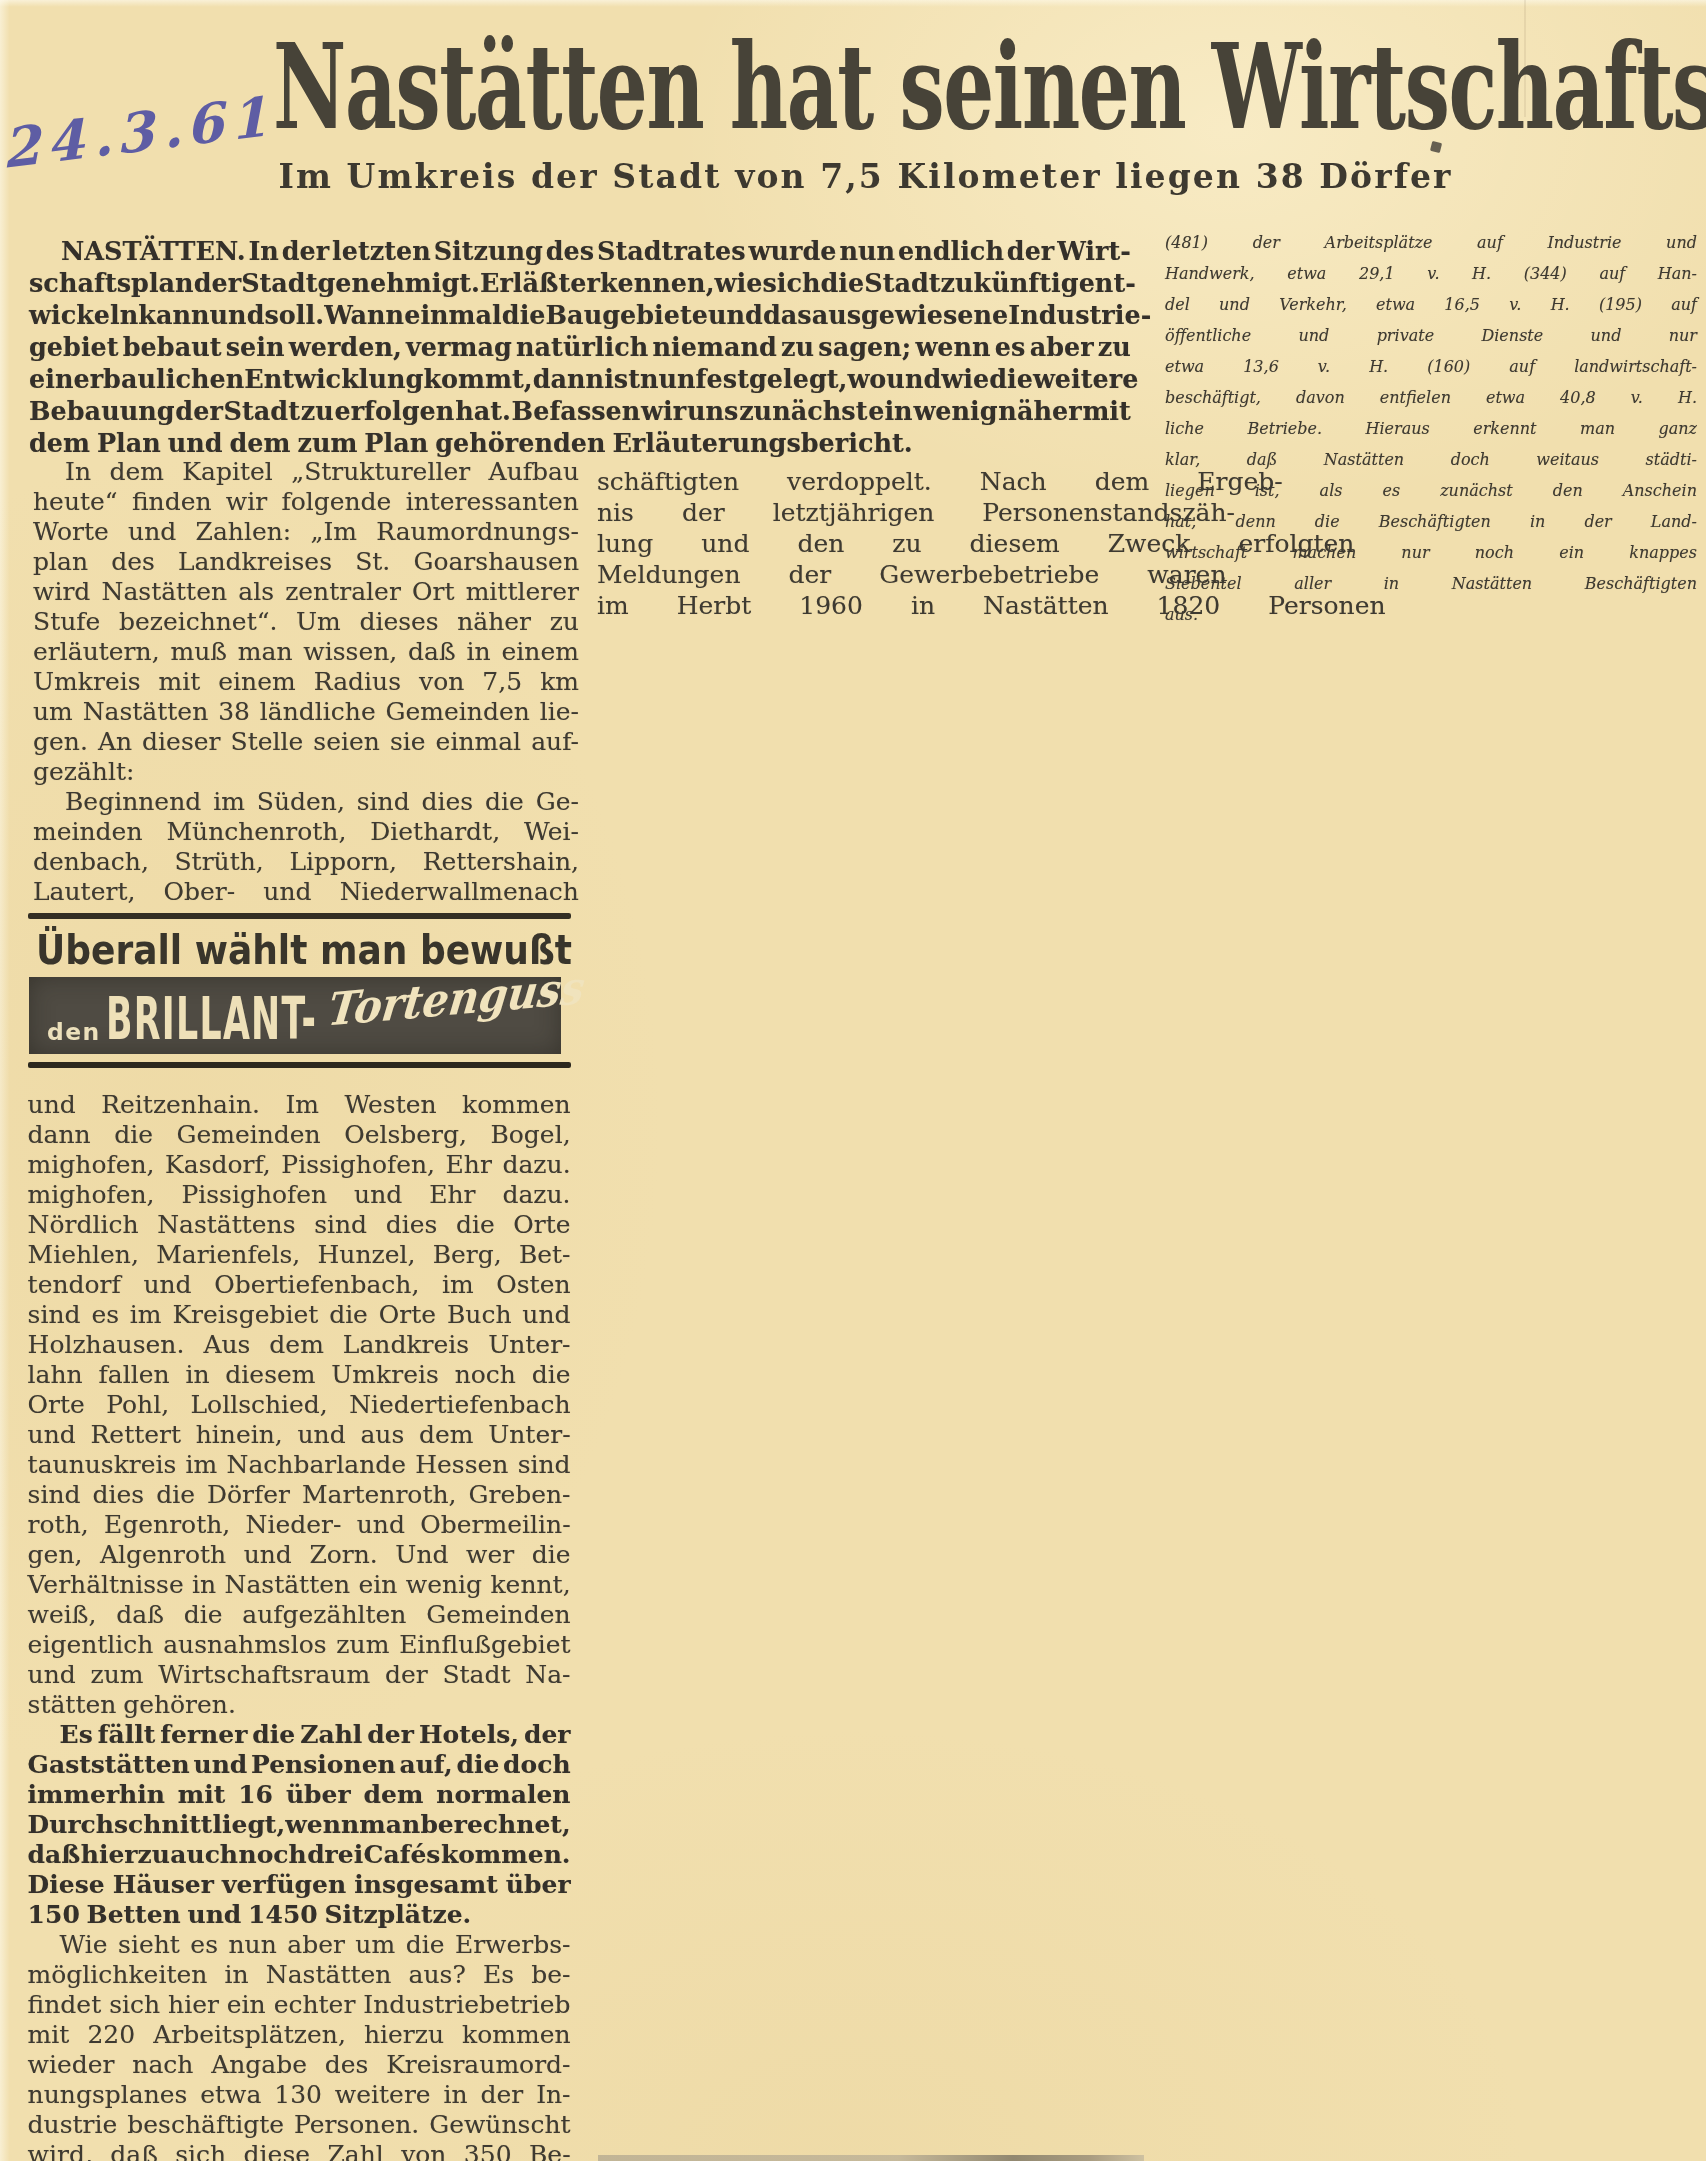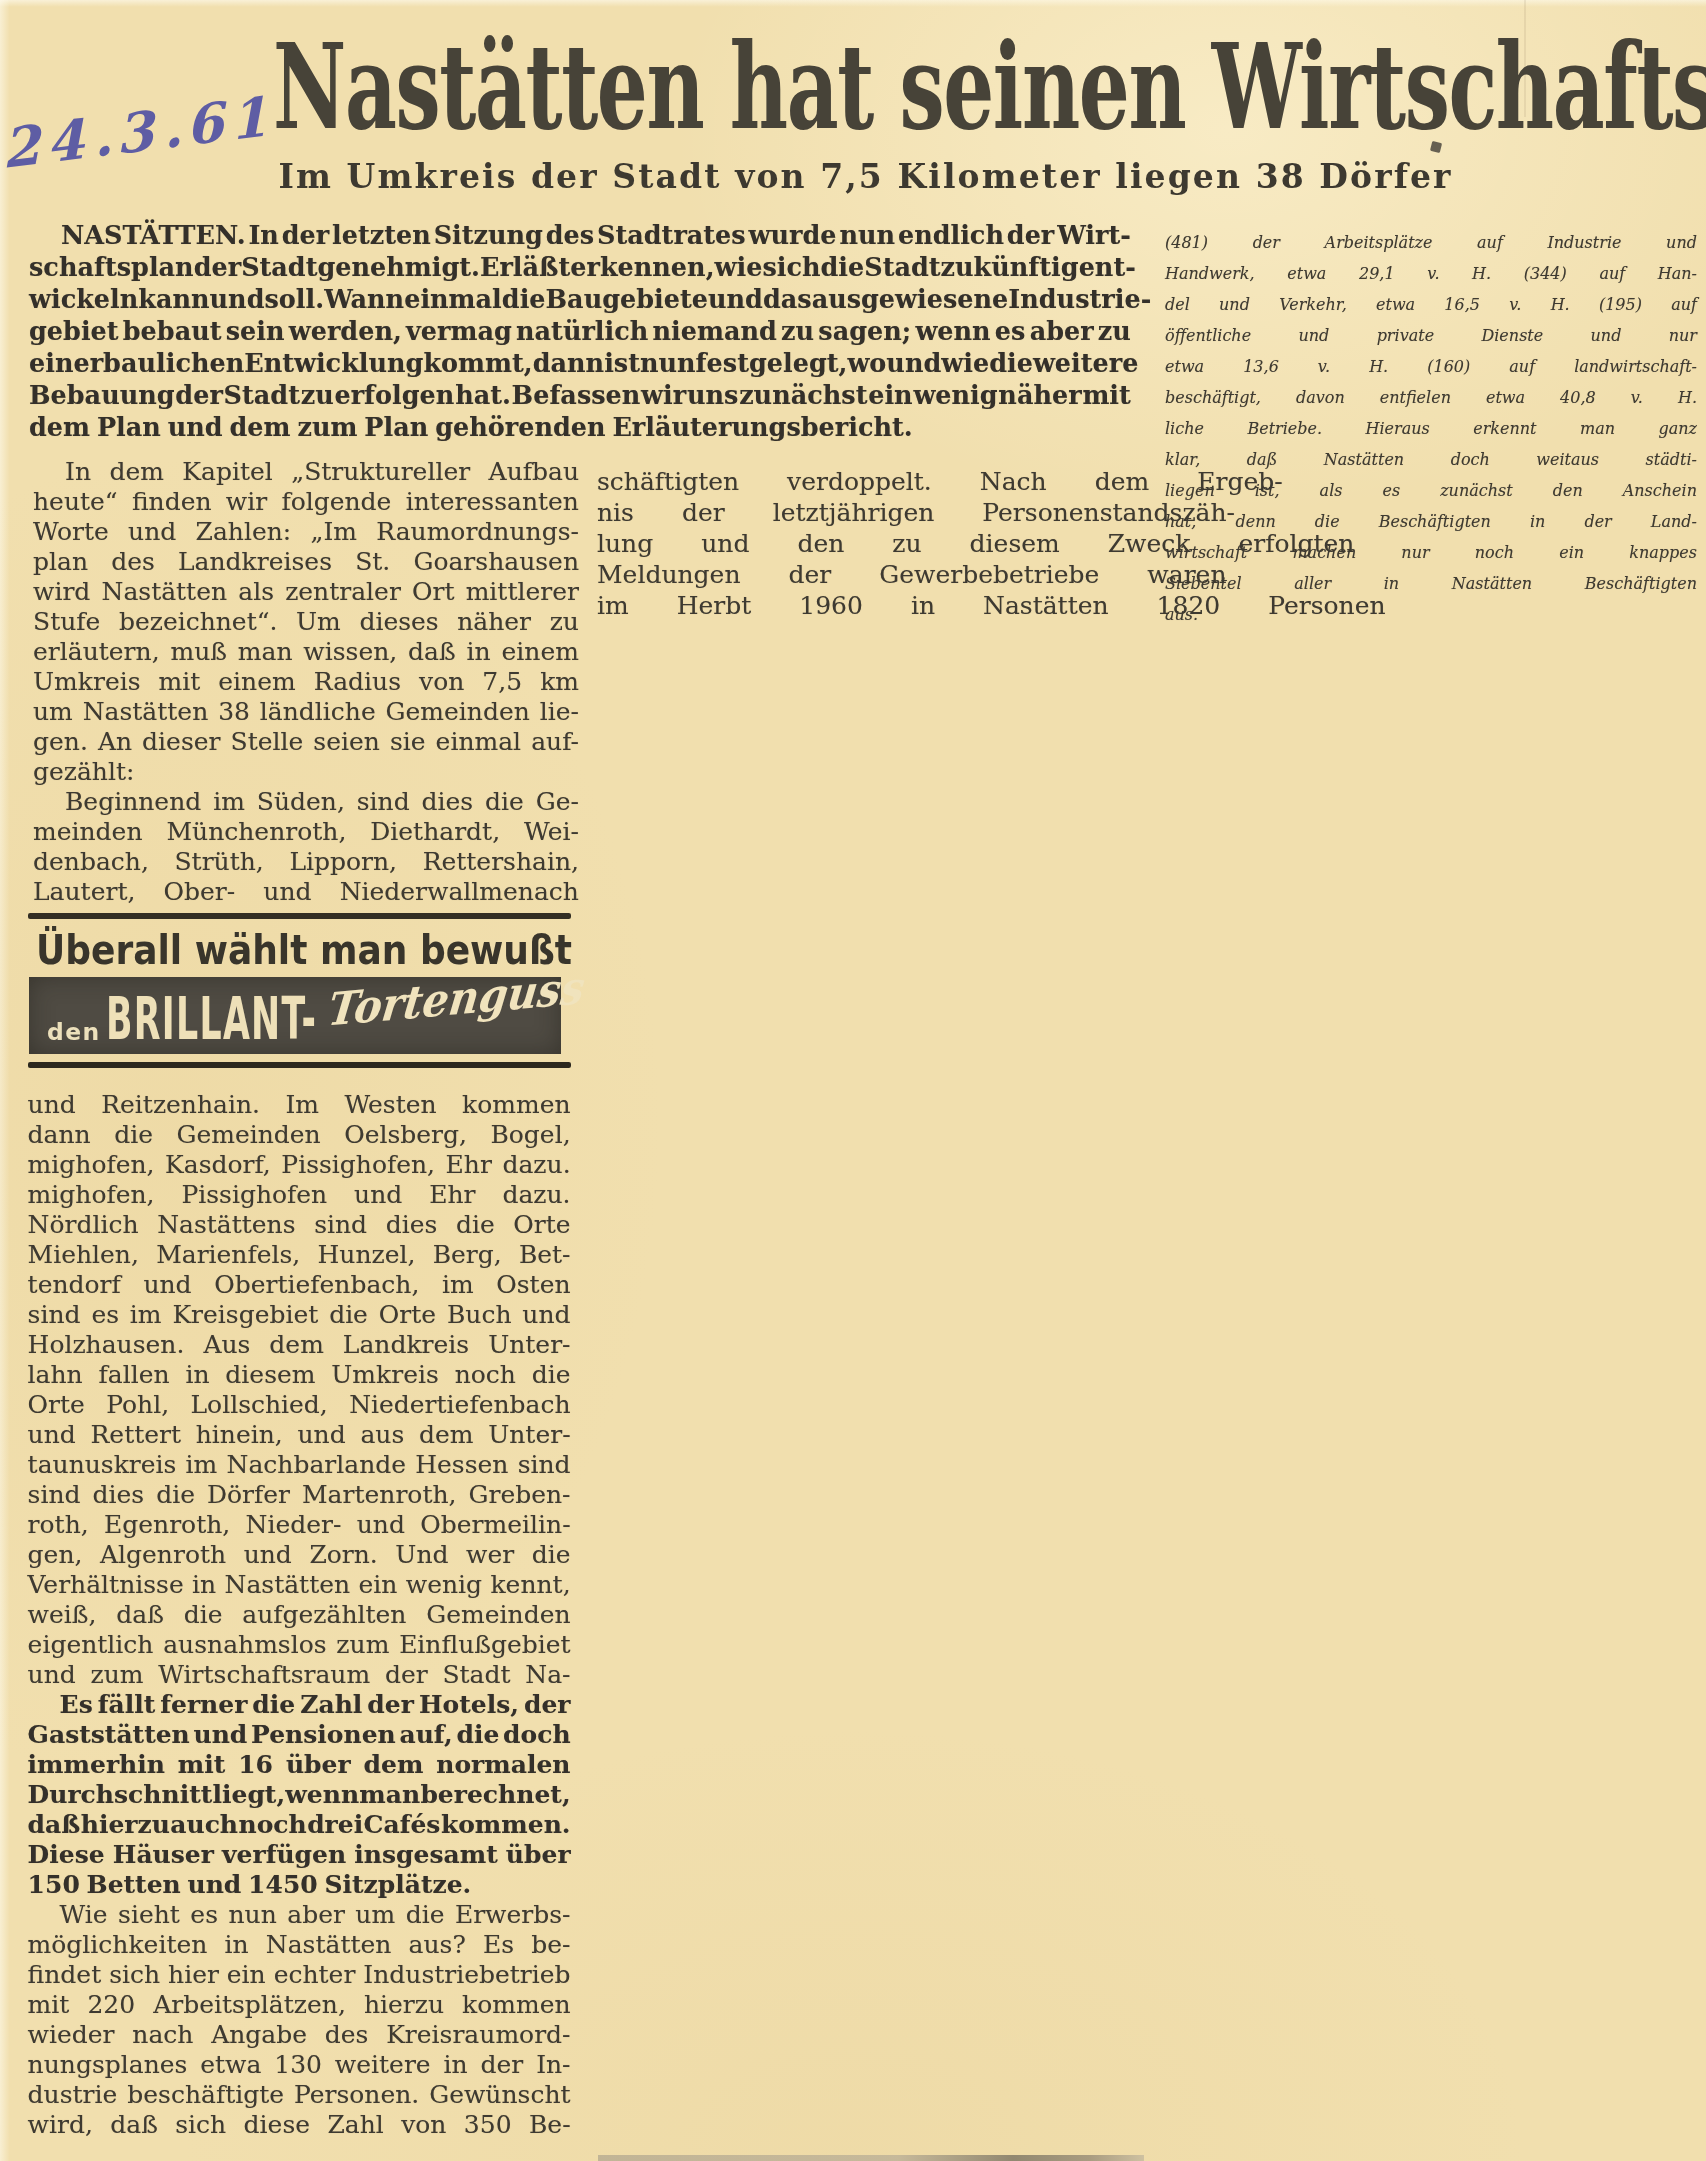--- a/index.html
+++ b/index.html
@@ -40,21 +40,21 @@
   }
 
   .col{position:absolute;}
   .line{display:flex;justify-content:space-between;align-items:baseline;white-space:nowrap;
         text-shadow:0 0 0.7px rgba(62,57,46,.35);}
   .line span{flex:0 0 auto;}
   .line.flush{justify-content:flex-start;gap:.27em;}
   .line.indent{padding-left:32px;}
   .par.bold .line{font-weight:700;color:#34302a;}
 
-  #lead{left:29px;top:219px;width:1102px;font-size:25.5px;font-weight:700;color:#36332b;}
+  #lead{left:29px;top:235px;width:1102px;font-size:25.5px;font-weight:700;color:#36332b;}
   #lead .line{height:32px;line-height:32px;}
 
   #col-left-top{left:33px;top:457px;width:546px;font-size:25px;}
   #col-left-top .line{height:30px;line-height:30px;}
 
   #col-middle{left:597px;top:466px;width:547px;font-size:25px;}
   #col-middle .line{height:31px;line-height:31px;gap:48px;}
 
   #col-right{left:1165px;top:227px;width:532px;font-size:16px;font-style:italic;}
   #col-right .line{height:31px;line-height:31px;}
@@ -638,20 +638,24 @@
           <span>Einflußgebiet</span>
         </div>
         <div class="line">
           <span>und</span>
           <span>zum</span>
           <span>Wirtschaftsraum</span>
           <span>der</span>
           <span>Stadt</span>
           <span>Na-</span>
         </div>
+        <div class="line flush">
+          <span>stätten</span>
+          <span>gehören.</span>
+        </div>
       </div>
       <div class="par bold">
         <div class="line indent">
           <span>Es</span>
           <span>fällt</span>
           <span>ferner</span>
           <span>die</span>
           <span>Zahl</span>
           <span>der</span>
           <span>Hotels,</span>

